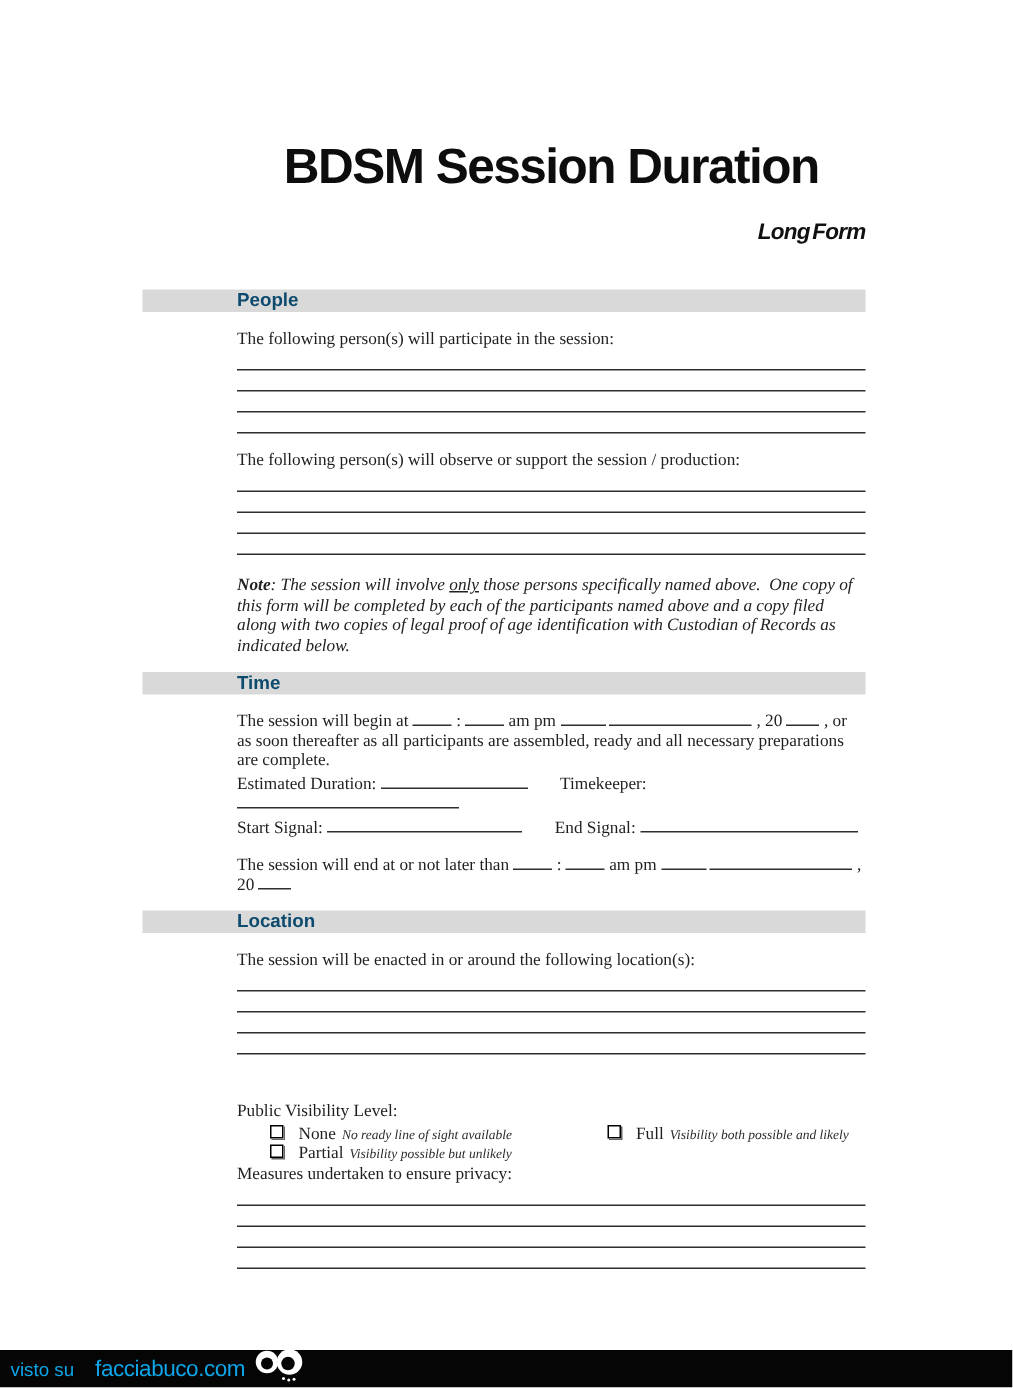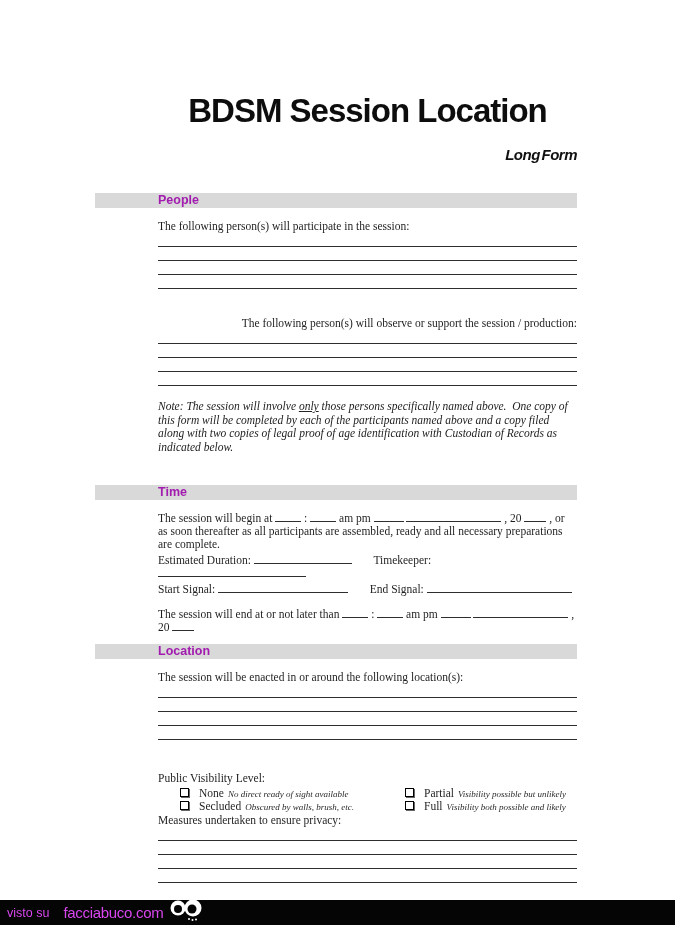--- a/index.html
+++ b/index.html
@@ -11,81 +11,81 @@
 
   .title{margin:92px 0 0 63px;width:419px;text-align:center;
          font-family:"Liberation Sans",sans-serif;font-weight:bold;
          font-size:33px;letter-spacing:-1px;color:#0d0d0d;}
   .subtitle{margin:16px 0 0 63px;width:419px;text-align:right;
             font-family:"Liberation Sans",sans-serif;font-style:italic;font-weight:bold;
             font-size:15px;letter-spacing:-0.5px;word-spacing:-2px;color:#111;}
 
   .bar{margin-top:30px;width:482px;height:15px;background:#d9d9d9;
        font-family:"Liberation Sans",sans-serif;font-weight:bold;font-size:12.5px;
-       line-height:15px;color:#a21caf;}
+       line-height:15px;color:#0c4a6e;}
   .bar span{padding-left:63px;display:inline-block;}
-  .bar.tight{margin-top:31px;}
+  .bar.tight{margin-top:10px;}
   .bar.loose{margin-top:10px;}
 
   p{margin:0;}
   .body{font-size:11.5px;line-height:13px;color:#1f1f1f;}
   .lbl{margin-top:12px;}
 
   .rules{margin-left:63px;width:419px;}
   .rule{height:13px;border-bottom:1px solid #2e2e2e;}
 
   .note{margin-top:14px;margin-left:63px;width:419px;font-size:11.5px;line-height:13.5px;
         font-style:italic;white-space:pre-wrap;color:#222;}
-  .note .note-label{font-weight:normal;}
+  .note .note-label{font-weight:bold;}
   .note .u{text-decoration:underline;}
 
   .blank{display:inline-block;border-bottom:1px solid #2e2e2e;height:3px;}
   .w26{width:26px;} .w30{width:30px;} .w95{width:95px;} .w22{width:22px;}
   .w98{width:98px;} .w148{width:148px;} .w130{width:130px;} .w145{width:145px;}
   .gap16{display:inline-block;width:16px;}
 
   .sentence{margin-top:12px;}
   .fieldrow{margin-top:3px;}
 
   .vis-grid{margin-left:63px;margin-top:2px;width:419px;display:grid;
             grid-template-columns:225px 1fr;grid-auto-flow:column;grid-template-rows:13px 13px;}
   .vis-item{padding-left:22px;font-size:11.5px;line-height:13px;white-space:nowrap;}
   .cbx{display:inline-block;width:7px;height:7px;border:1px solid #000;
        box-shadow:1px 1px 0 #666;margin-right:10px;}
   .vis-name{font-size:11.5px;}
   .vis-desc{font-style:italic;font-size:9px;margin-left:4px;color:#2a2a2a;}
 
   .footer{position:absolute;left:0;bottom:0;width:675px;height:25px;background:#050505;
-          display:flex;align-items:center;font-family:"Liberation Sans",sans-serif;color:#d946ef;}
+          display:flex;align-items:center;font-family:"Liberation Sans",sans-serif;color:#0ea5e9;}
   .footer .prefix{margin-left:7px;font-size:12.5px;font-weight:400;}
   .footer .site{margin-left:14px;font-size:15px;font-weight:normal;letter-spacing:-0.3px;}
   .footer .logo{margin-left:6px;display:inline-block;}
 </style>
 </head>
 <body>
 
 <div class="viewport">
   <div class="sheet">
 
-    <h1 class="title">BDSM Session Location</h1>
+    <h1 class="title">BDSM Session Duration</h1>
     <div class="subtitle">Long Form</div>
 
     <div class="bar">
       <span>People</span>
     </div>
 
     <p class="body lbl indent">The following person(s) will participate in the session:</p>
     <div class="rules">
       <div class="rule"></div>
       <div class="rule"></div>
       <div class="rule"></div>
       <div class="rule"></div>
     </div>
 
-    <p class="body indent" style="margin-top:28px;text-align:right;">The following person(s) will observe or support the session / production:</p>
+    <p class="body indent" style="margin-top:12px;">The following person(s) will observe or support the session / production:</p>
     <div class="rules">
       <div class="rule"></div>
       <div class="rule"></div>
       <div class="rule"></div>
       <div class="rule"></div>
     </div>
 
     <p class="note"><span class="note-label">Note</span><span>: The session will involve </span><span class="u">only</span><span> those persons specifically named above.  One copy of this form will be completed by each of the participants named above and a copy filed along with two copies of legal proof of age identification with Custodian of Records as indicated below.</span></p>
 
     <div class="bar tight">
@@ -142,24 +142,21 @@
       <div class="rule"></div>
       <div class="rule"></div>
       <div class="rule"></div>
       <div class="rule"></div>
     </div>
 
     <p class="body indent" style="margin-top:32px;">Public Visibility Level:</p>
 
     <div class="vis-grid">
       <div class="vis-item">
-        <span class="cbx"></span><span class="vis-name">None</span><span class="vis-desc">No direct ready of sight available</span>
-      </div>
-      <div class="vis-item">
-        <span class="cbx"></span><span class="vis-name">Secluded</span><span class="vis-desc">Obscured by walls, brush, etc.</span>
+        <span class="cbx"></span><span class="vis-name">None</span><span class="vis-desc">No ready line of sight available</span>
       </div>
       <div class="vis-item">
         <span class="cbx"></span><span class="vis-name">Partial</span><span class="vis-desc">Visibility possible but unlikely</span>
       </div>
       <div class="vis-item">
         <span class="cbx"></span><span class="vis-name">Full</span><span class="vis-desc">Visibility both possible and likely</span>
       </div>
     </div>
 
     <p class="body indent" style="margin-top:1px;">Measures undertaken to ensure privacy:</p>

